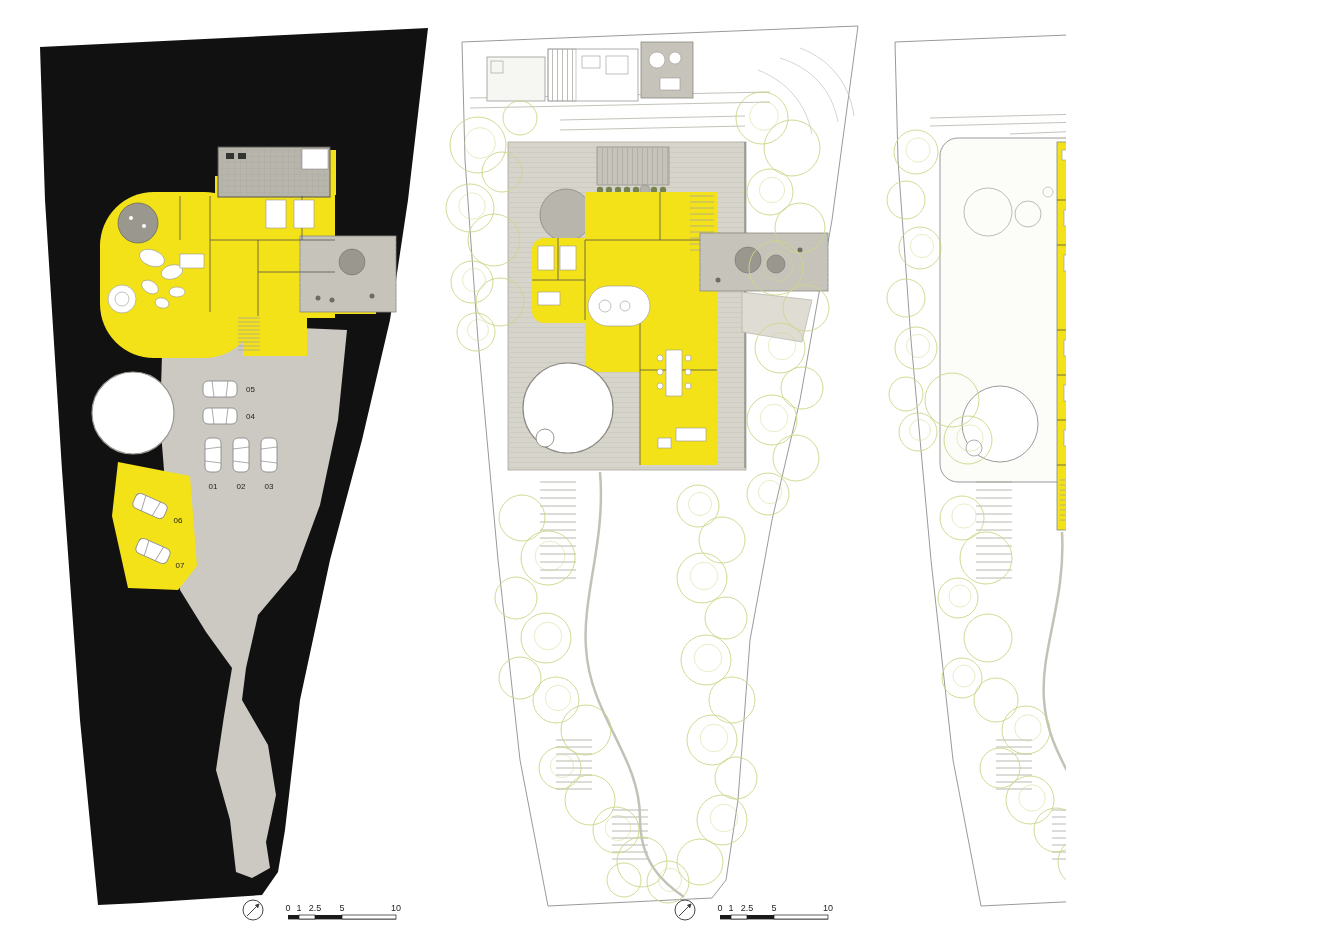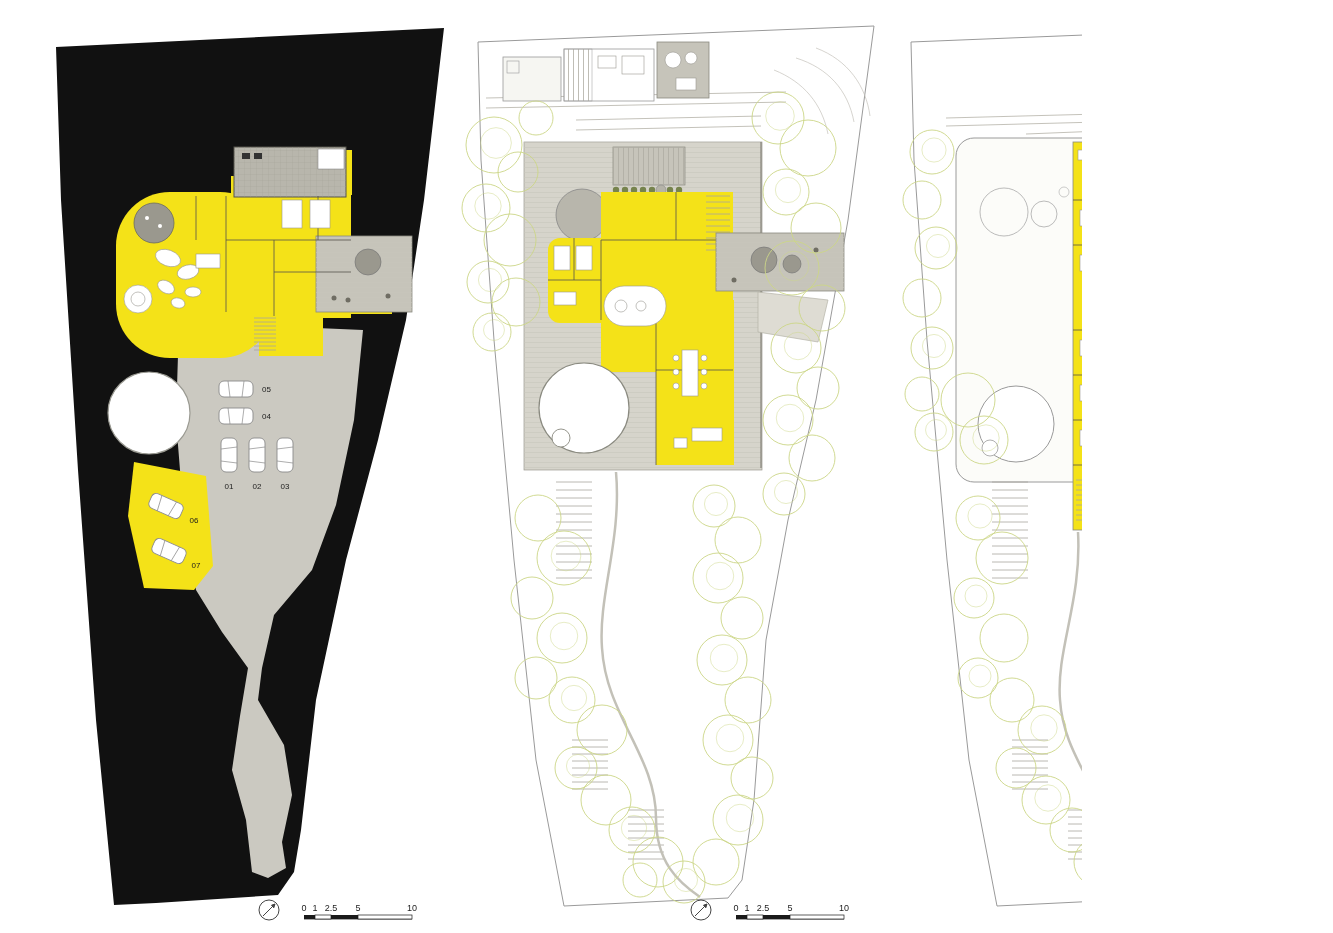--- a/index.html
+++ b/index.html
@@ -1,17 +1,17 @@
 <!DOCTYPE html>
 <html style="--yellow: #f4e218; --site_black: #111111; --road_gray: #cbc9c1; --deck_gray: #d6d4cb; --deck_dark: #b8b6ac; --structure_gray: #c6c4ba; --planter_gray: #9a988e; --outline: #8a8a80; --line_dark: #55534b; --boundary_line: #9a9a9a; --tree_green: #ccd687; --plant_dark: #76834d; --path_gray: #c3c1b8; --text: #1c1c1c;"><head>
 <meta charset="utf-8">
 <style>
   html,body{margin:0;padding:0;background:#fff;}
   .canvas{position:relative;width:1066px;height:933px;background:#fff;overflow:hidden;
-          font-family:"Liberation Sans",sans-serif;margin-left:16px;}
+          font-family:"Liberation Sans",sans-serif;}
   svg{position:absolute;left:0;top:0;}
   svg text{font-family:"Liberation Sans",sans-serif;}
   .f-yellow{fill:var(--yellow)}
   .f-black{fill:var(--site_black)}
   .f-road{fill:var(--road_gray)}
   .f-deck{fill:var(--deck_gray)}
   .f-deckdark{fill:var(--deck_dark)}
   .f-struct{fill:var(--structure_gray)}
   .f-planter{fill:var(--planter_gray)}
   .f-none{fill:none}

